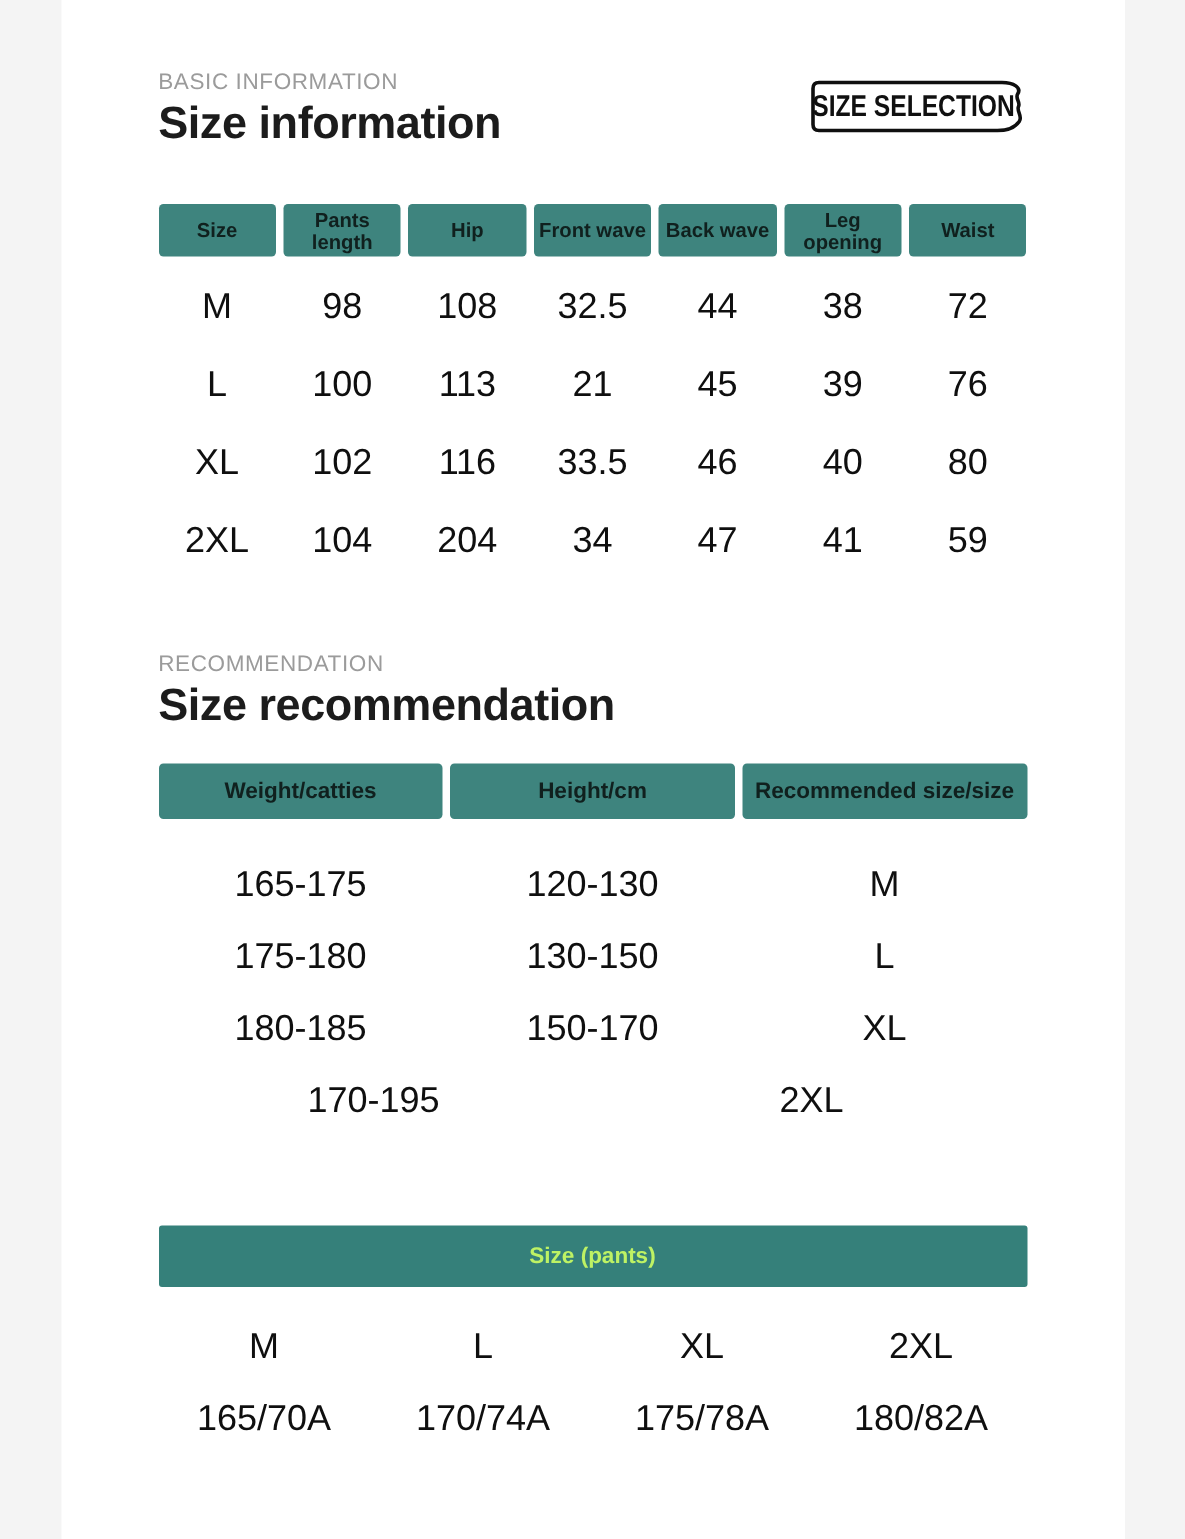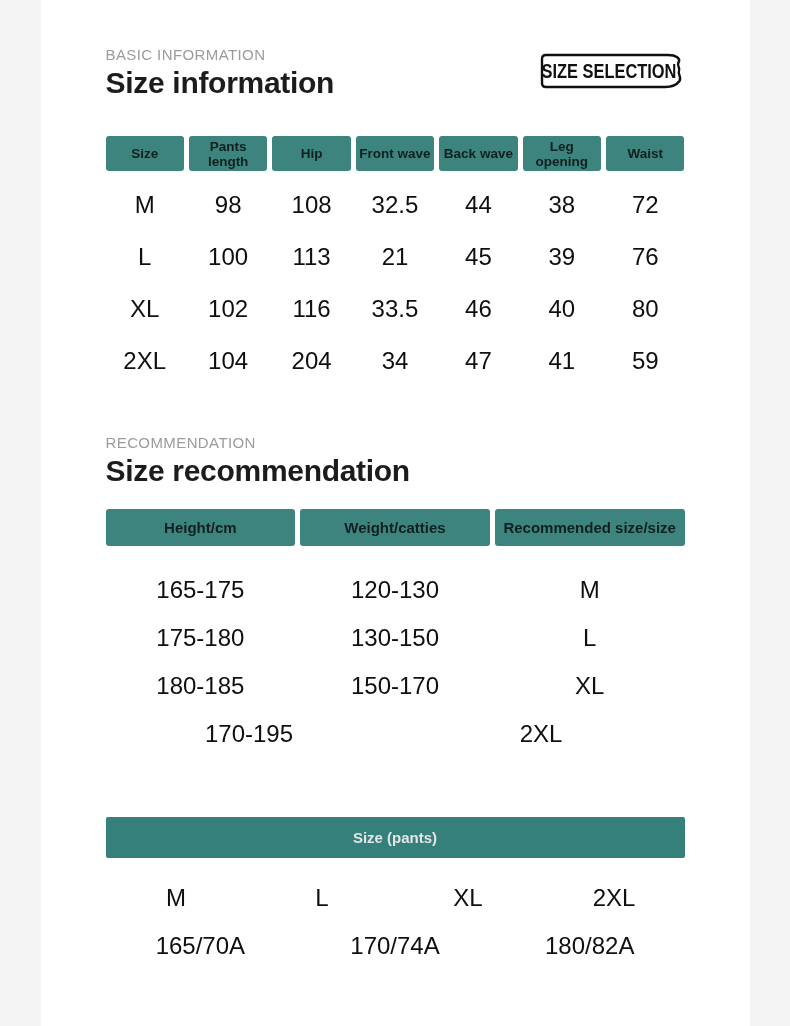--- a/index.html
+++ b/index.html
@@ -48,30 +48,30 @@
   .t1{margin-top:37px;}
   .t1 .th{height:35px;font-size:13.5px;}
   .t1 .trow{height:52px;}
   .t1-body{padding-top:8px;}
   .t1 .td{font-size:24px;}
 
   
   .sec2-eyebrow{padding-top:47px;}
   .t2{margin-top:22px;}
   .t2 .th{height:37px;font-size:15px;}
-  .t2-body{margin-top:20px;}
+  .t2-body{padding-top:20px;}
   .t2 .trow{height:48px;}
   .t2 .td{font-size:24px;}
 
   
   .t3{margin-top:59px;}
   .t3-bar{
     height:41px;background:#35807a;border-radius:2px;
     display:flex;align-items:center;justify-content:center;
-    color:#e5e5e5;font-size:15px;font-weight:700;
+    color:#bef264;font-size:15px;font-weight:700;
   }
   .t3-body{padding-top:16px;}
   .t3 .trow{height:48px;}
   .t3 .td{font-size:24px;}
 </style>
 </head>
 <body>
 
 <div class="page">
   <div class="content">
@@ -135,22 +135,22 @@
           <div class="td">59</div>
         </div>
       </div>
     </div>
 
     <div class="eyebrow sec2-eyebrow">RECOMMENDATION</div>
     <h2 class="sec-title">Size recommendation</h2>
 
     <div class="t2">
       <div class="thead">
+        <div class="th">Weight/catties</div>
         <div class="th">Height/cm</div>
-        <div class="th">Weight/catties</div>
         <div class="th">Recommended size/size</div>
       </div>
       <div class="t2-body">
         <div class="trow">
           <div class="td">165-175</div>
           <div class="td">120-130</div>
           <div class="td">M</div>
         </div>
         <div class="trow">
           <div class="td">175-180</div>
@@ -174,19 +174,20 @@
       <div class="t3-body">
         <div class="trow">
           <div class="td">M</div>
           <div class="td">L</div>
           <div class="td">XL</div>
           <div class="td">2XL</div>
         </div>
         <div class="trow">
           <div class="td">165/70A</div>
           <div class="td">170/74A</div>
+          <div class="td">175/78A</div>
           <div class="td">180/82A</div>
         </div>
       </div>
     </div>
 
   </div>
 </div>
 
 </body></html>

